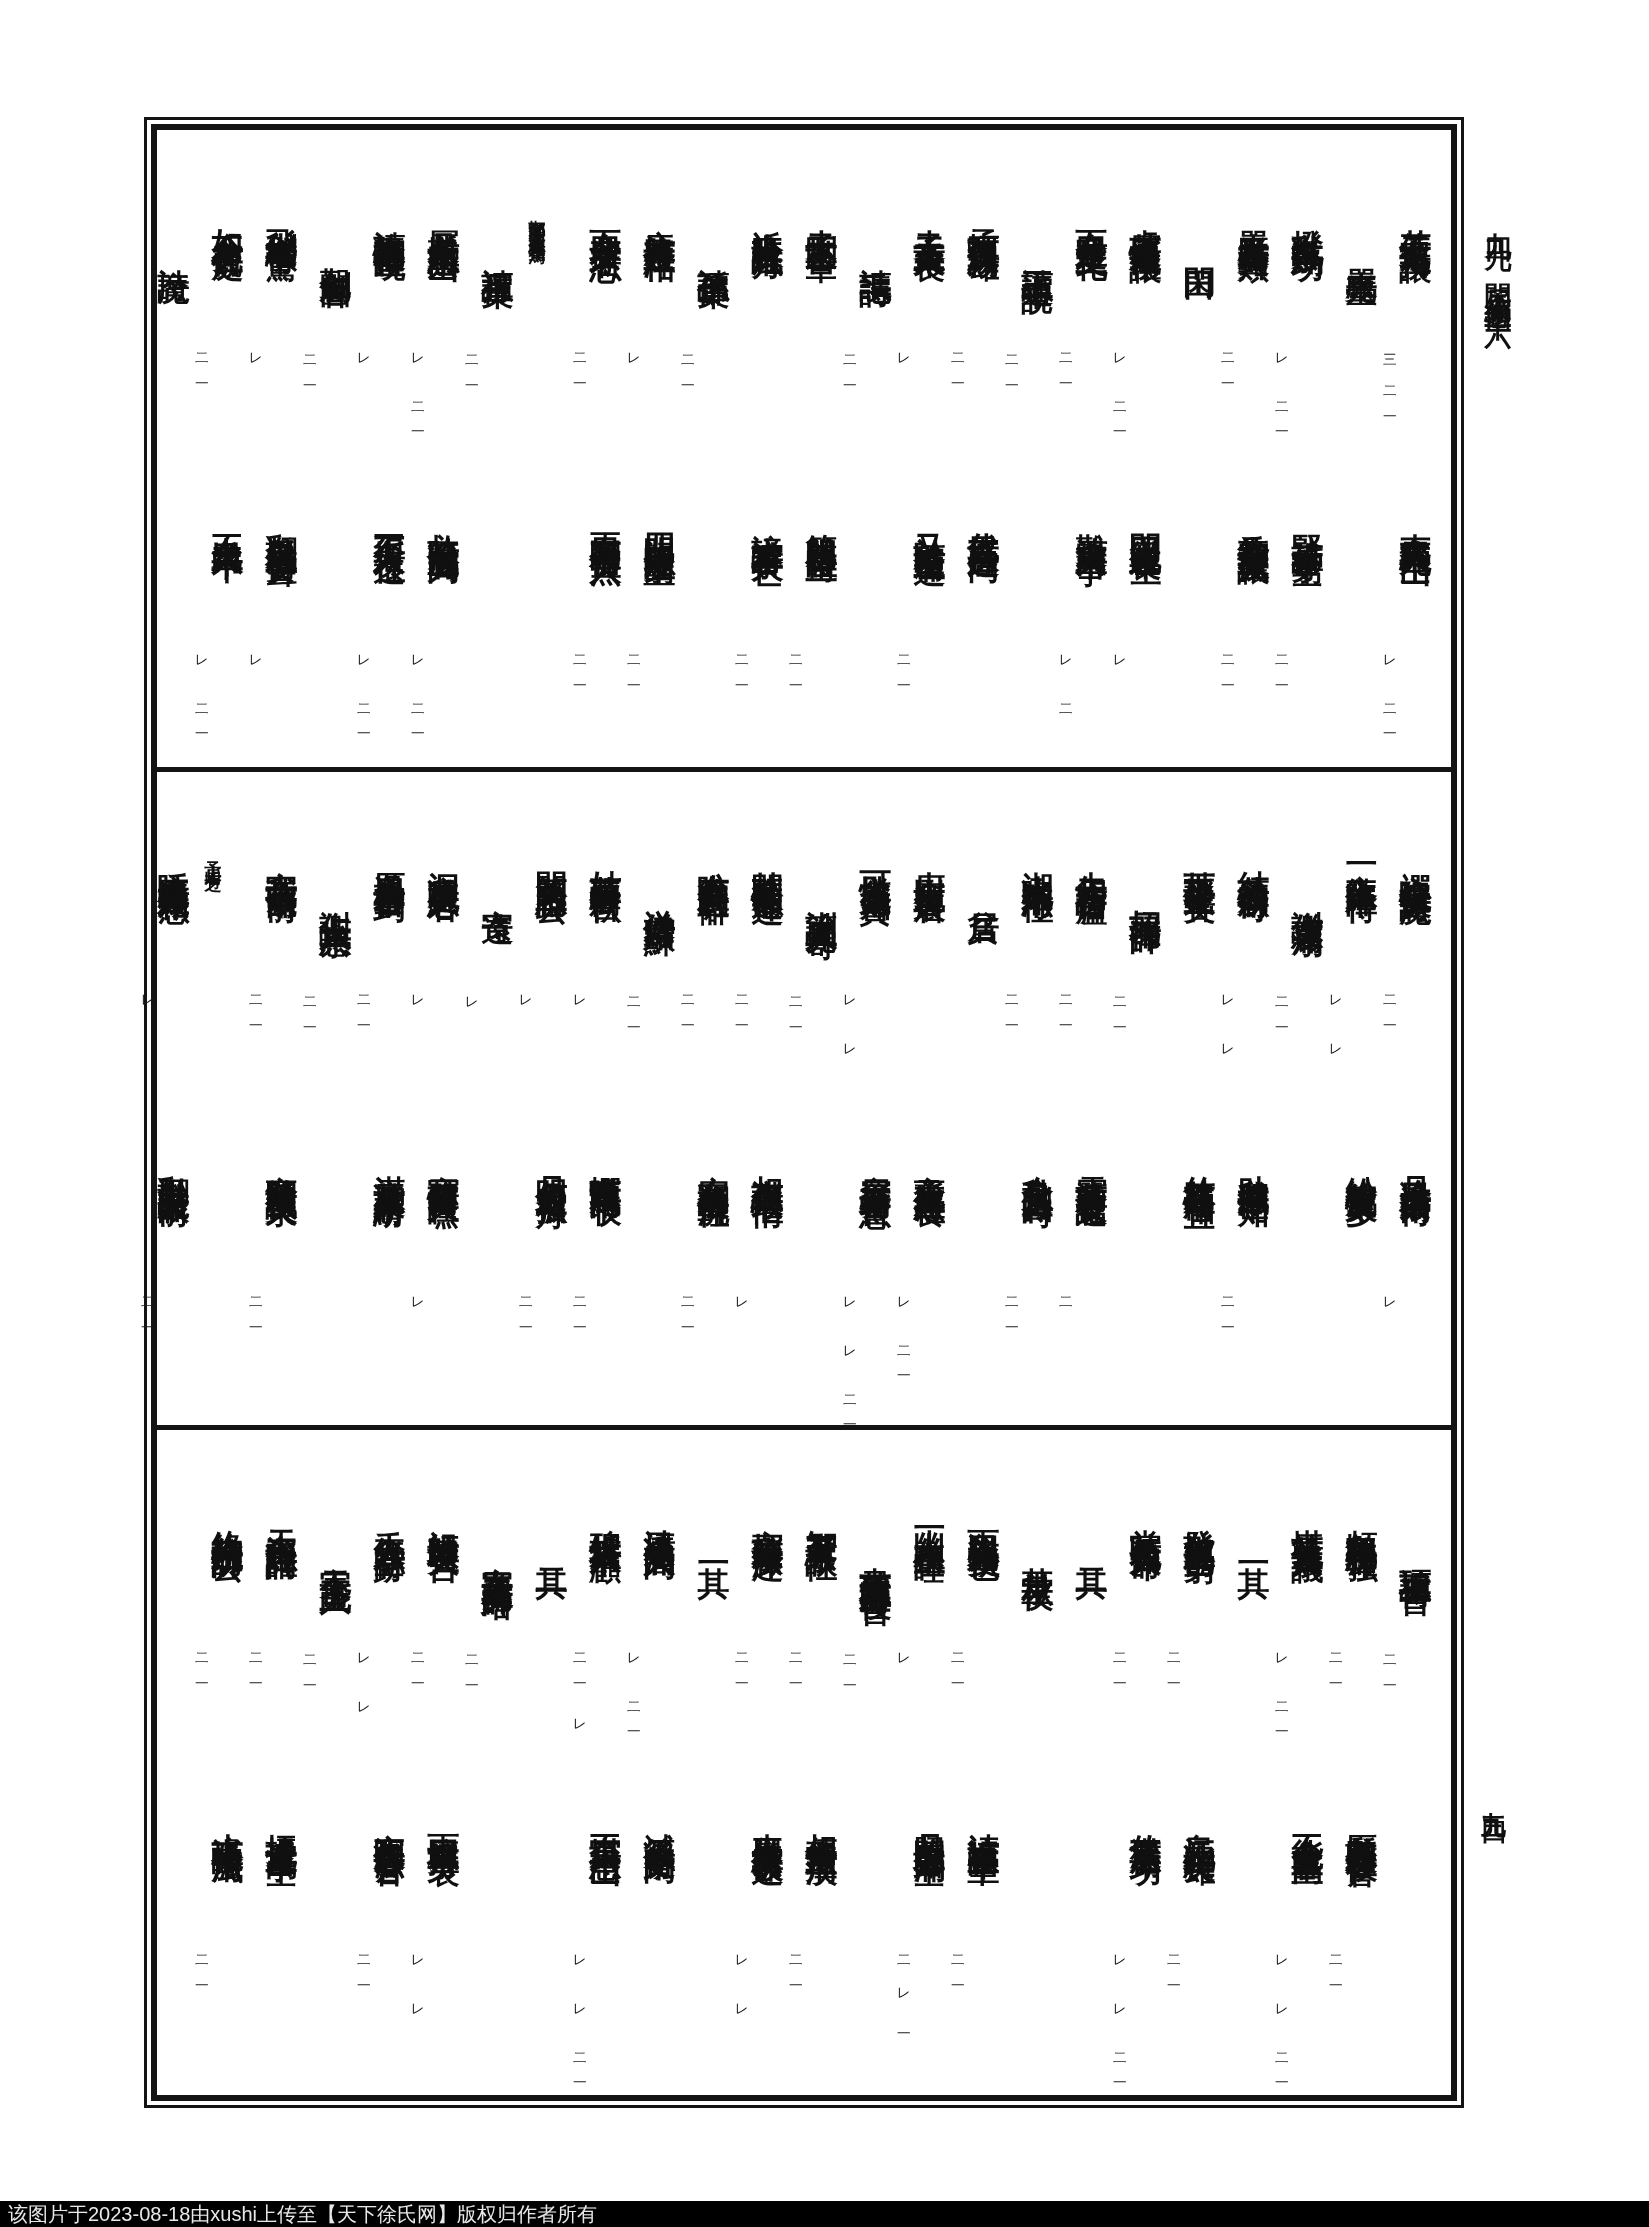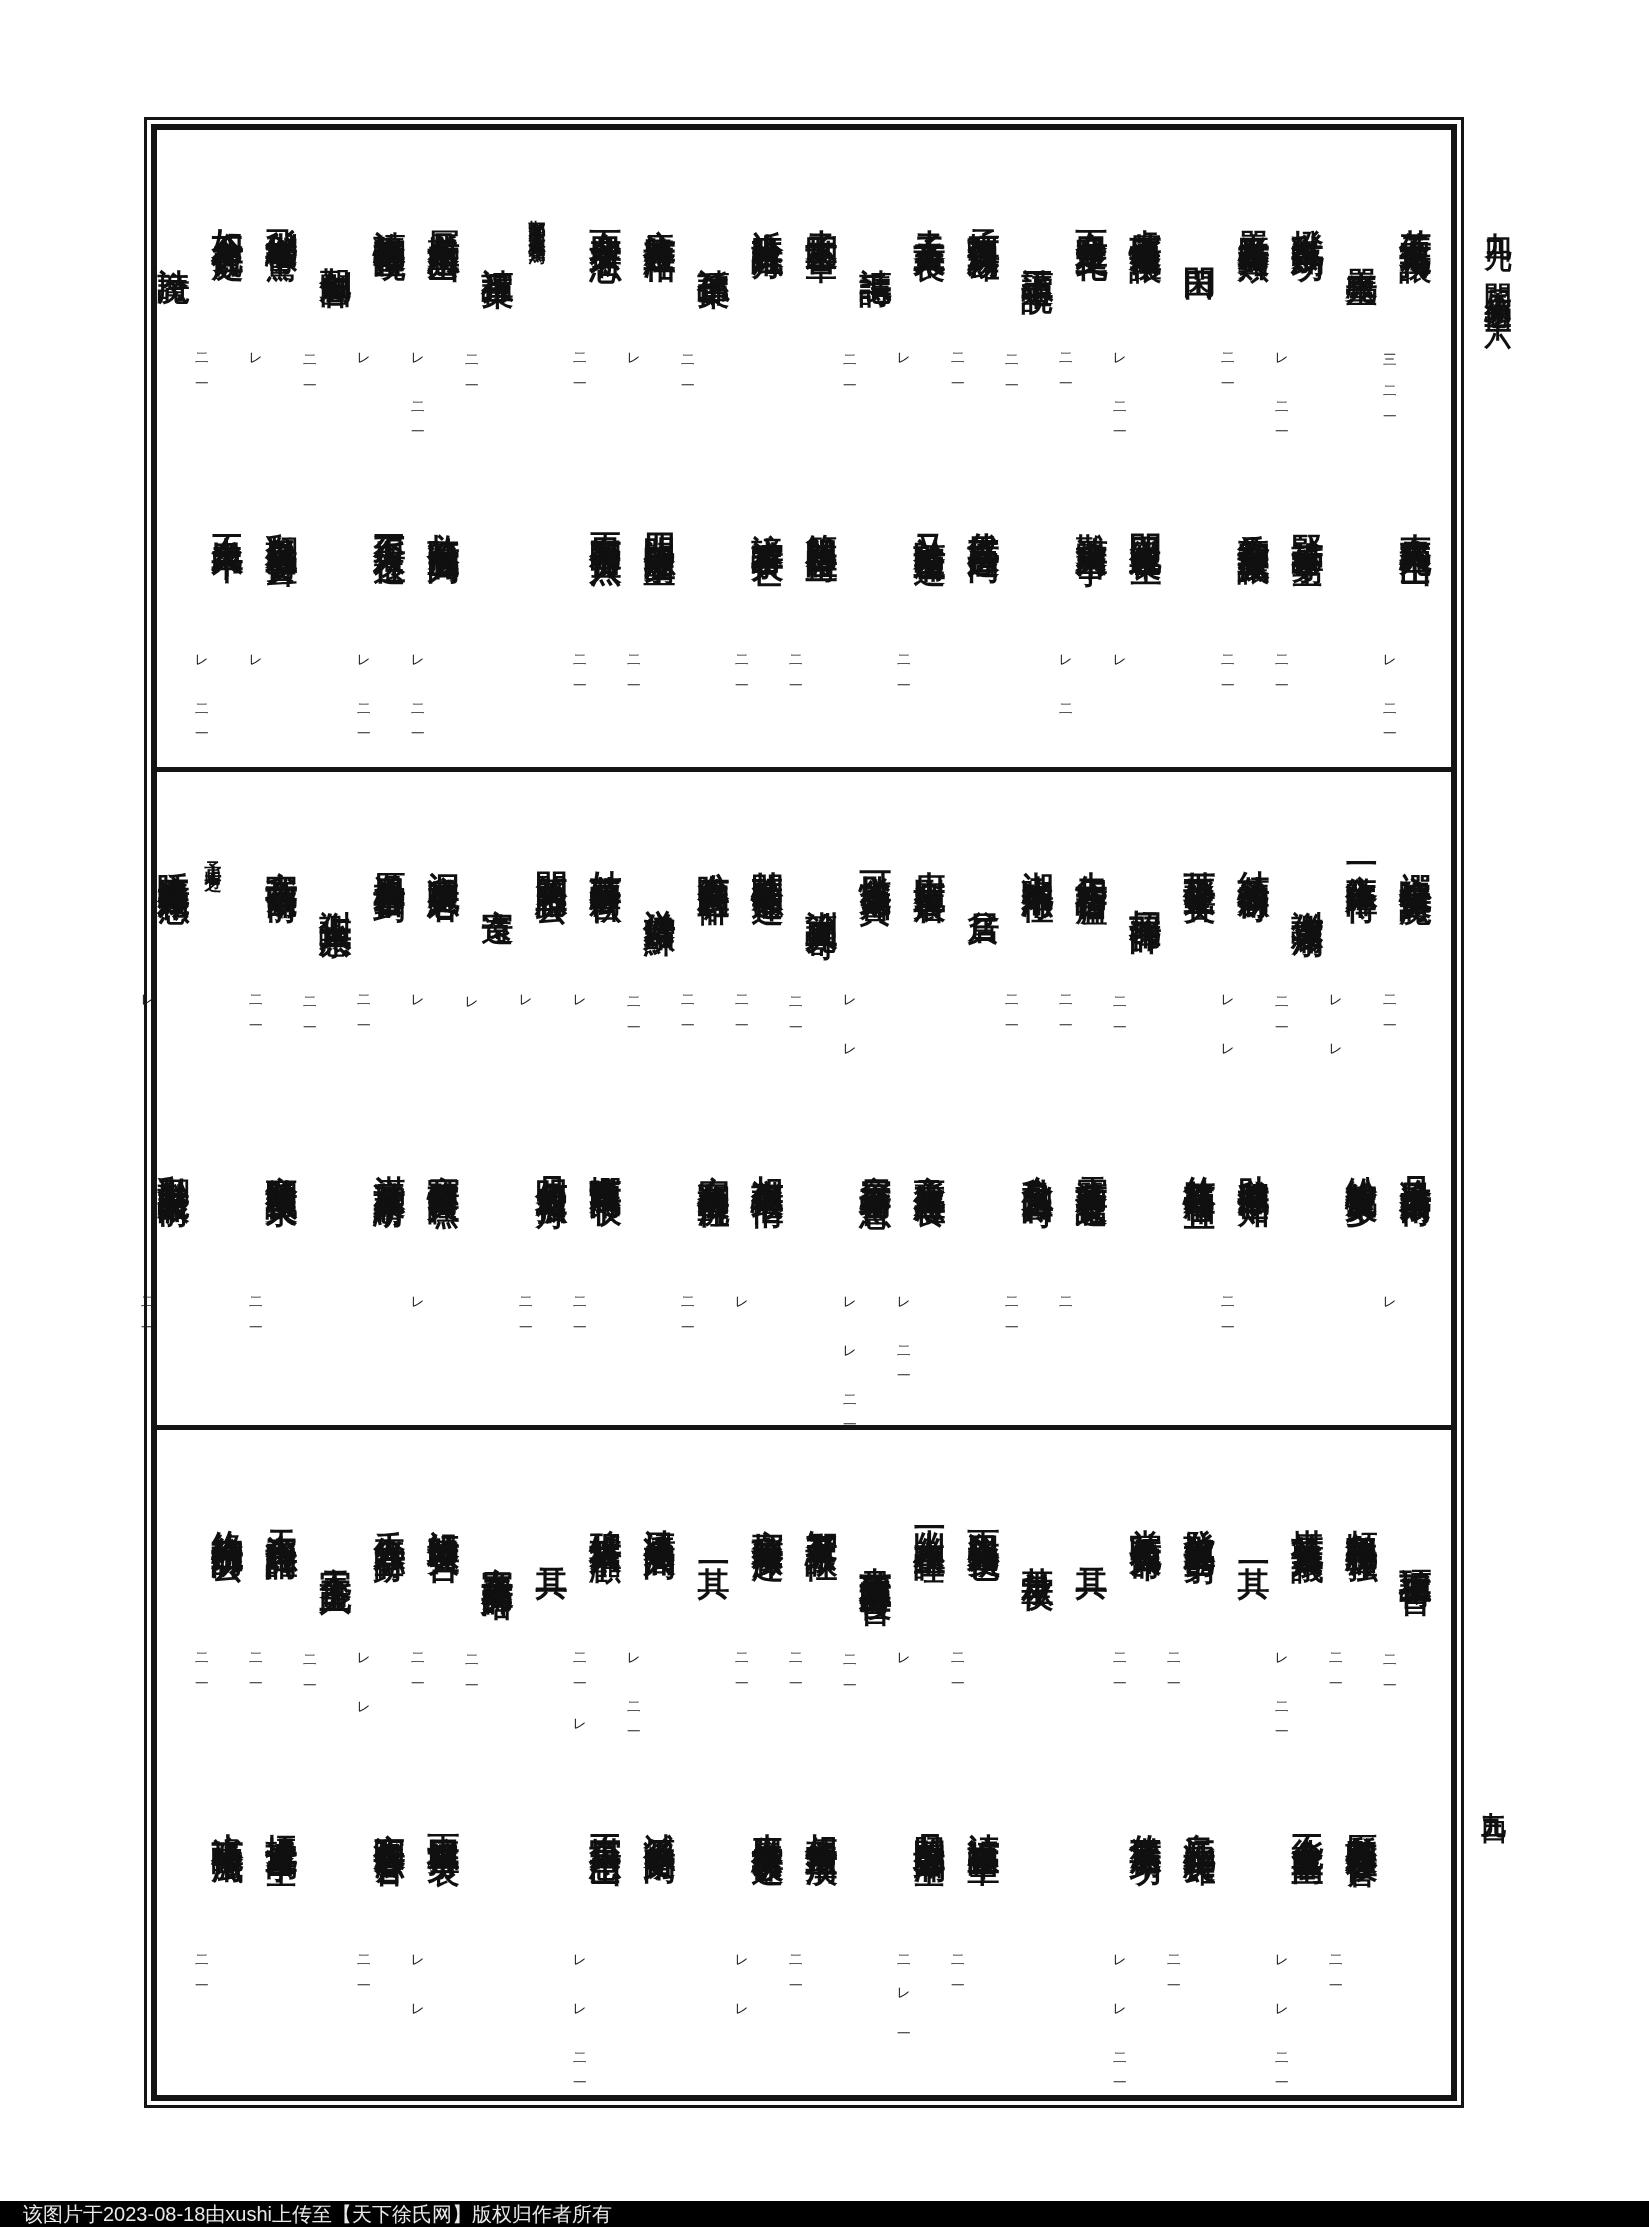--- a/index.html
+++ b/index.html
@@ -54,21 +54,21 @@
     writing-mode:vertical-rl;text-orientation:upright;
     position:absolute;white-space:nowrap;font-weight:700;color:#101010;
   }
   .volume-header{left:1480px;top:211px;font-size:27px;letter-spacing:6px;}
   .folio-number{left:1477px;top:1791px;font-size:25px;letter-spacing:5.2px;}
   .watermark-bar{
     position:absolute;left:0;top:2201px;width:1649px;height:27px;
     background:#000000;color:#e8e8e8;
     font-family:"Liberation Sans","DejaVu Sans",sans-serif;
     font-size:20px;line-height:27px;
-    box-sizing:border-box;padding-left:23px;
+    box-sizing:border-box;padding-left:8px;
   }
 </style>
 </head>
 <body>
 
 <div>
 
   <span class="margin-vtext volume-header">九四九　閑居編卷四十六</span>
 
   <div class="frame">

